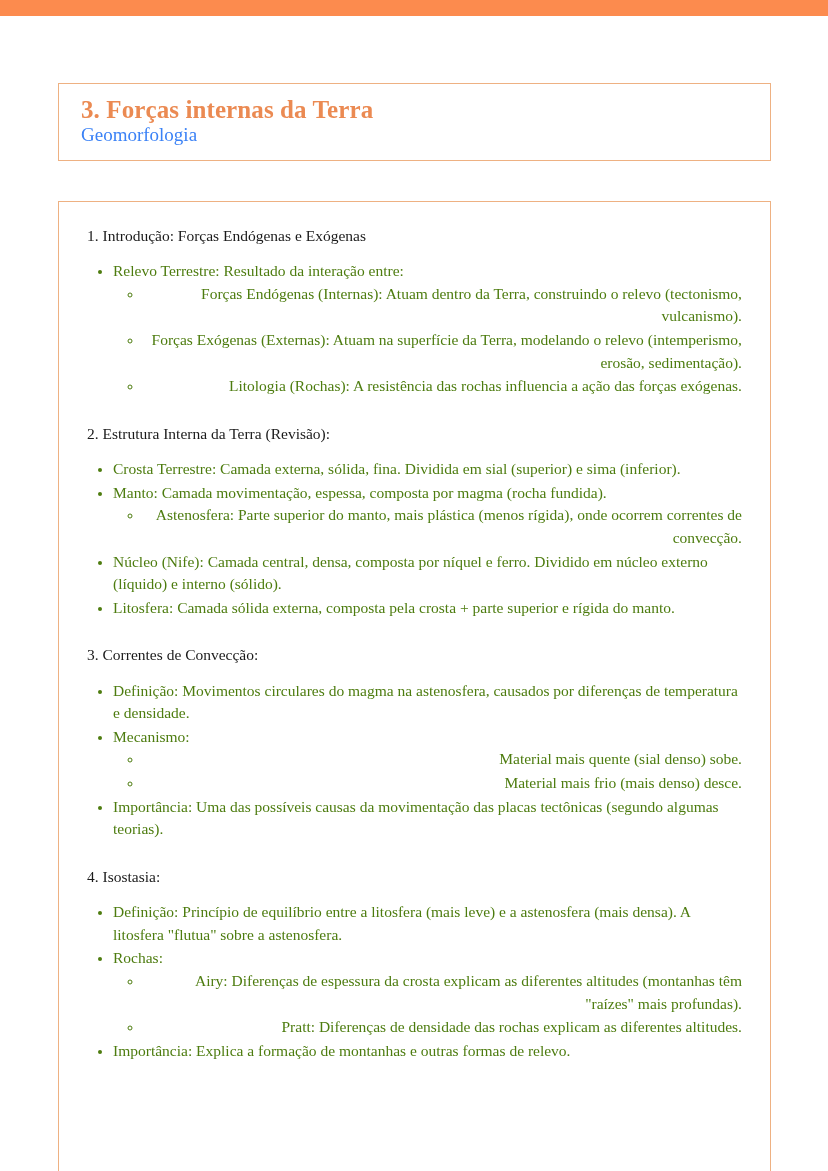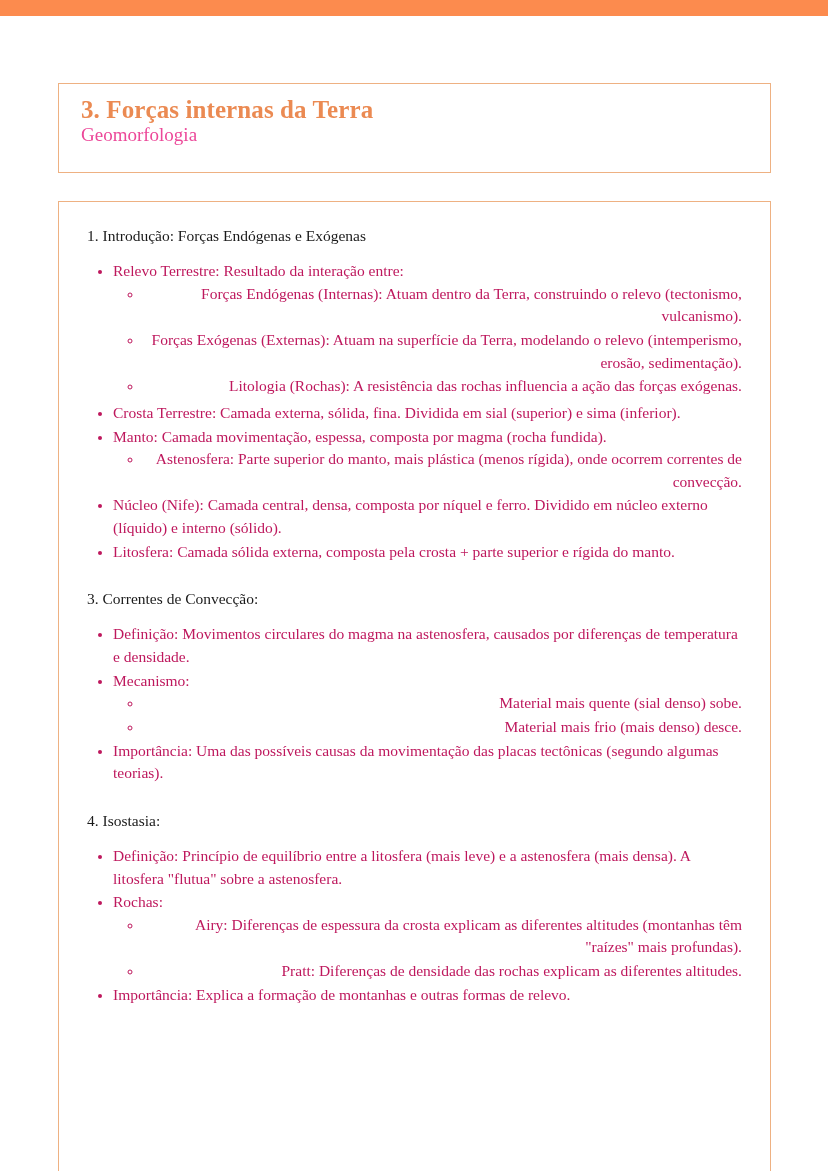--- a/index.html
+++ b/index.html
@@ -27,39 +27,39 @@
     position: relative;
     width: 828px;
   }
 
   
   .title-card {
     position: absolute;
     left: 58px;
     top: 67px;
     width: 713px;
-    height: 90px;
+    height: 78px;
     box-sizing: border-box;
     border: 1px solid #eeb182;
     padding: 12px 22px 0 22px;
   }
   .doc-title {
     margin: 0;
     font-size: 25px;
     line-height: 1.12;
     font-weight: 700;
     color: #eb8a52;
     letter-spacing: 0.1px;
   }
   .doc-subtitle {
     margin: 0;
     font-size: 19px;
     line-height: 1.2;
     font-weight: 400;
-    color: #ec4899;
+    color: #3b82f6;
   }
 
   
   .content-card {
     position: absolute;
     left: 58px;
     top: 185px;
     width: 713px;
     min-height: 986px;
     box-sizing: border-box;
@@ -87,21 +87,21 @@
   ul.level2 {
     margin: 0;
     padding-left: 30px;
     list-style-type: circle;
     text-align: right;
   }
   ul.level1 > li,
   ul.level2 > li {
     font-size: 15.5px;
     line-height: 1.46;
-    color: #be185d;
+    color: #4d7c0f;
     margin: 0 0 1px 0;
   }
   ul.level1 > li::marker { font-size: 13px; }
   ul.level2 > li::marker { font-size: 13px; }
   .li-text { display: inline; }
 </style>
 </head>
 <body>
 
 <div class="top-bar"></div>
@@ -118,20 +118,21 @@
         <h2 class="section-heading">1. Introdução: Forças Endógenas e Exógenas</h2>
         <ul class="level1">
           <li><span class="li-text">Relevo Terrestre: Resultado da interação entre:</span><ul class="level2">
               <li><span class="li-text">Forças Endógenas (Internas): Atuam dentro da Terra, construindo o relevo (tectonismo, vulcanismo).</span></li>
               <li><span class="li-text">Forças Exógenas (Externas): Atuam na superfície da Terra, modelando o relevo (intemperismo, erosão, sedimentação).</span></li>
               <li><span class="li-text">Litologia (Rochas): A resistência das rochas influencia a ação das forças exógenas.</span></li>
             </ul></li>
         </ul>
       </div>
       <div class="section">
+        <h2 class="section-heading">2. Estrutura Interna da Terra (Revisão):</h2>
         <ul class="level1">
           <li><span class="li-text">Crosta Terrestre: Camada externa, sólida, fina. Dividida em sial (superior) e sima (inferior).</span></li>
           <li><span class="li-text">Manto: Camada movimentação, espessa, composta por magma (rocha fundida).</span><ul class="level2">
               <li><span class="li-text">Astenosfera: Parte superior do manto, mais plástica (menos rígida), onde ocorrem correntes de convecção.</span></li>
             </ul></li>
           <li><span class="li-text">Núcleo (Nife): Camada central, densa, composta por níquel e ferro. Dividido em núcleo externo (líquido) e interno (sólido).</span></li>
           <li><span class="li-text">Litosfera: Camada sólida externa, composta pela crosta + parte superior e rígida do manto.</span></li>
         </ul>
       </div>
       <div class="section">

